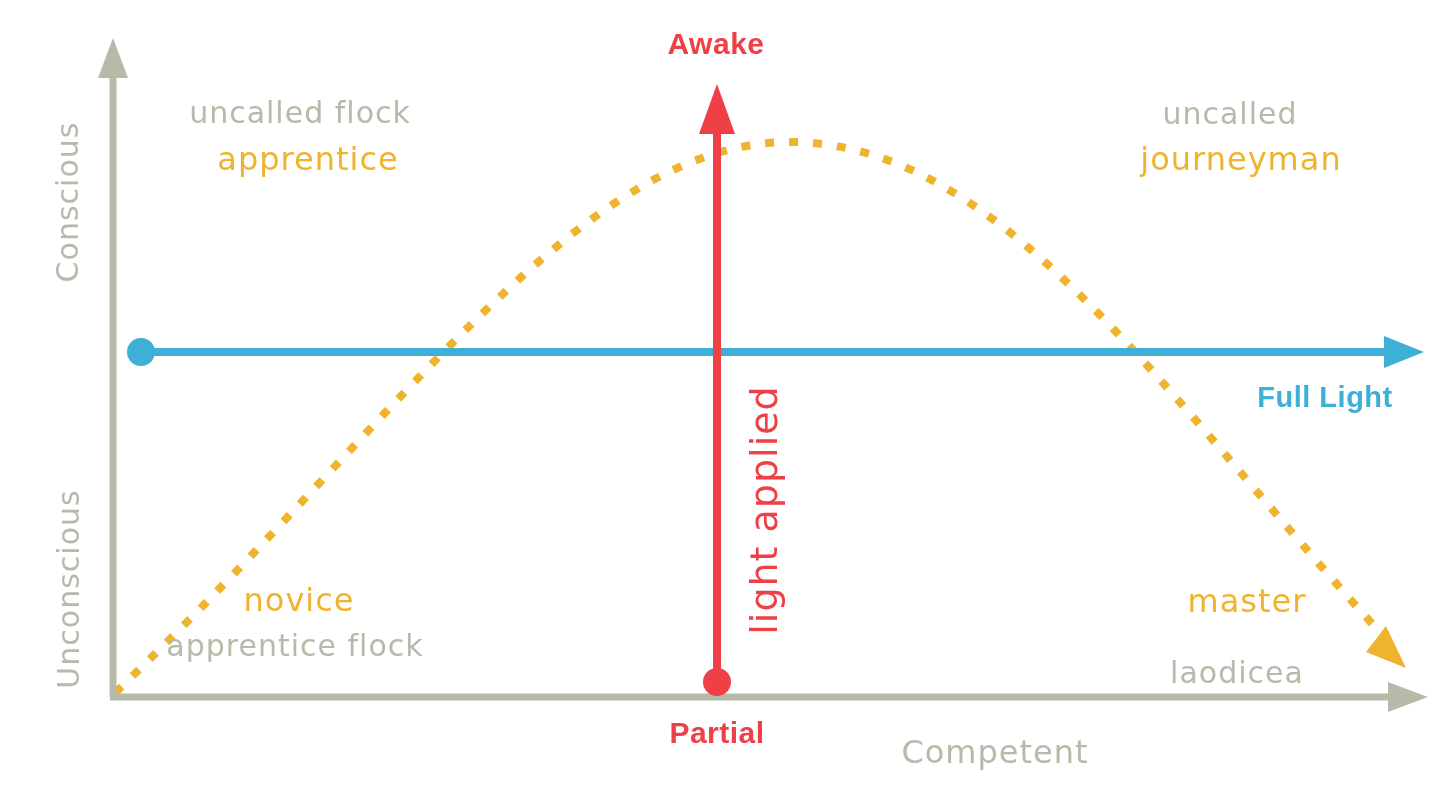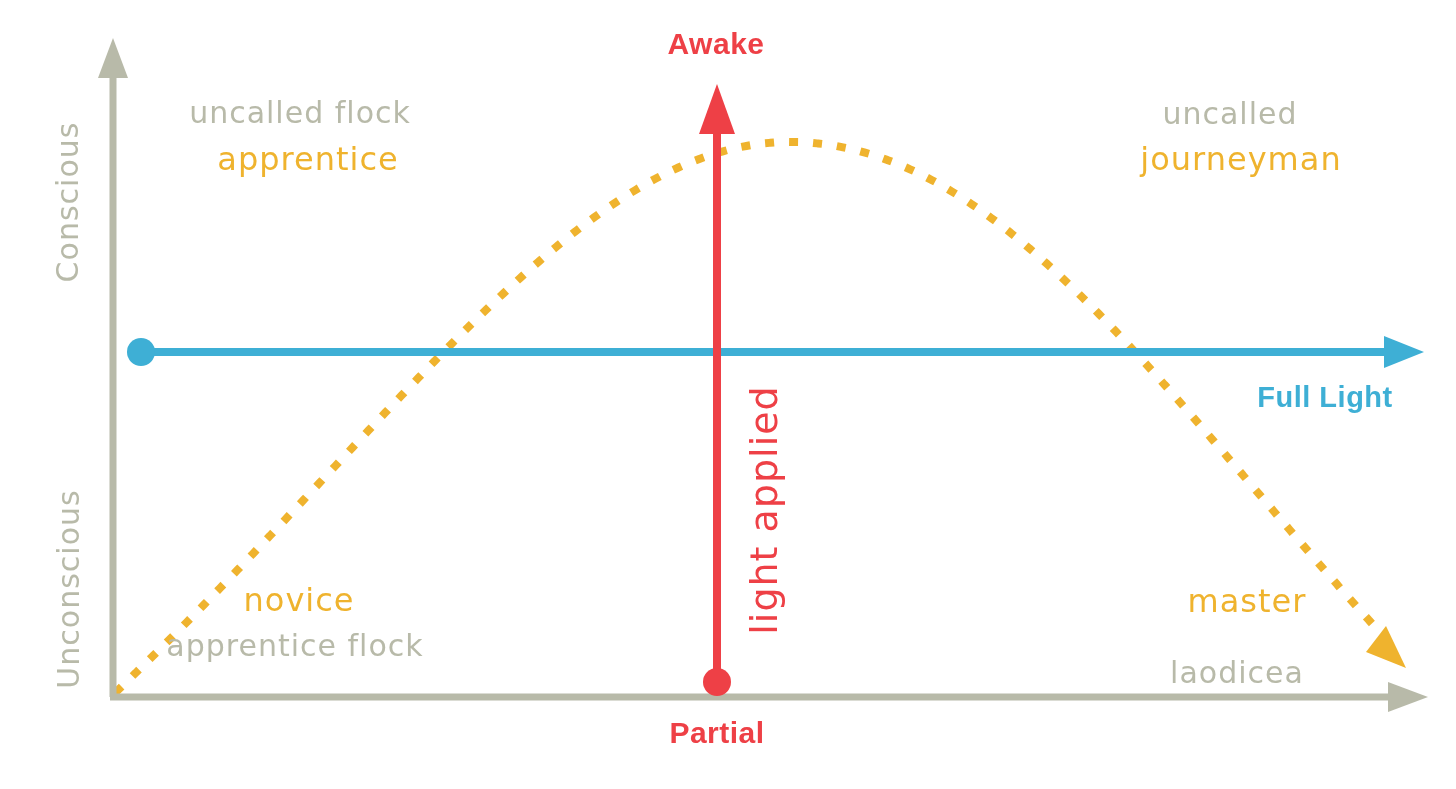--- a/index.html
+++ b/index.html
@@ -64,20 +64,21 @@
     <circle class="blue-fill" cx="141" cy="352" r="14"></circle>
     <polygon class="blue-fill" points="1424,352 1384,336 1384,368"></polygon>
 
     <line class="red-stroke" x1="717" y1="681" x2="717" y2="128"></line>
     <circle class="red-fill" cx="717" cy="682" r="14"></circle>
     <polygon class="red-fill" points="717,84 699,134 735,134"></polygon>
   </svg>
 
   <div class="lbl rot hand c-gray fs-hand-sm" style="left:68px; top:202px;">Conscious</div>
   <div class="lbl rot hand c-gray fs-hand-sm" style="left:69px; top:589px;">Unconscious</div>
+  <div class="lbl hand c-gray fs-hand-md" style="left:995px; top:752px;">Competent</div>
 
   <div class="lbl boldlbl c-red fs-bold-lg" style="left:716px; top:44px;">Awake</div>
   <div class="lbl boldlbl c-red fs-bold-lg" style="left:717px; top:733px;">Partial</div>
   <div class="lbl rot hand c-red fs-hand-applied" style="left:764px; top:510px;">light applied</div>
 
   <div class="lbl boldlbl c-blue fs-bold-md" style="left:1325px; top:397px;">Full Light</div>
 
   <div class="lbl hand c-gray fs-hand-sm" style="left:300px; top:113px;">uncalled flock</div>
   <div class="lbl hand c-yellow fs-hand-md" style="left:308px; top:159px;">apprentice</div>
 

